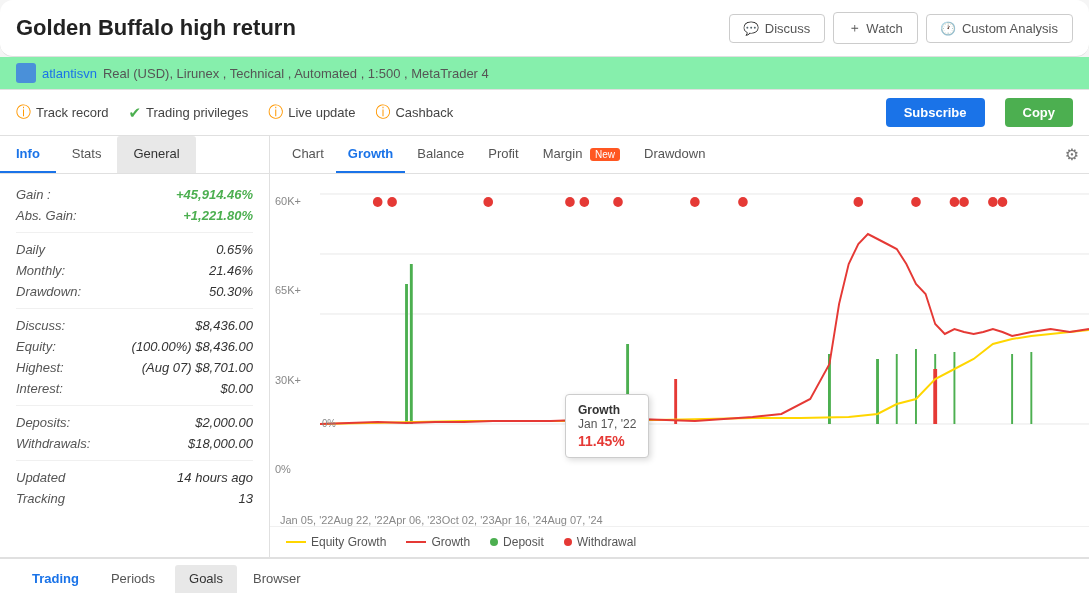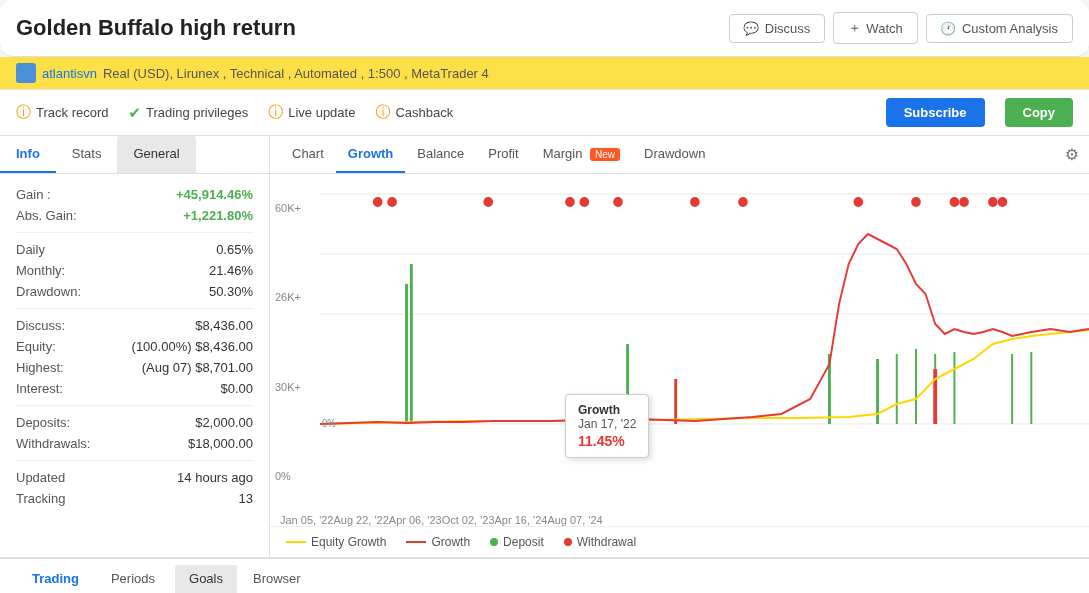--- a/index.html
+++ b/index.html
@@ -3,41 +3,41 @@
   <meta charset="utf-8">
   <style>
     * { box-sizing: border-box; margin: 0; padding: 0; }
     body { font-family: Arial, sans-serif; font-size: 13px; background: #f5f5f5; color: #333; width: 1089px; }
     
     .header { background: #fff; padding: 12px 16px; border-bottom: 1px solid #e0e0e0; display: flex; align-items: center; justify-content: space-between; border-radius: 13px; }
     .header-title { font-size: 22px; font-weight: bold; color: #222; }
     .header-actions { display: flex; gap: 8px; align-items: center; }
     .btn-outline { border: 1px solid #ccc; background: #fff; padding: 6px 14px; border-radius: 4px; cursor: pointer; font-size: 13px; display: flex; align-items: center; gap: 5px; color: #555; }
     
-    .subheader { background: #fde047; padding: 6px 16px; border-bottom: 1px solid #e0e0e0; display: flex; align-items: center; gap: 6px; font-size: 13px; color: #555; }
+    .subheader { background: #86efac; padding: 6px 16px; border-bottom: 1px solid #e0e0e0; display: flex; align-items: center; gap: 6px; font-size: 13px; color: #555; }
     .avatar { width: 20px; height: 20px; background: #4a90d9; border-radius: 3px; display: inline-block; }
     .subheader a { color: #1a73e8; text-decoration: none; }
     
     .status-bar { background: #fff; padding: 8px 16px; border-bottom: 1px solid #e0e0e0; display: flex; align-items: center; gap: 20px; }
     .status-item { display: flex; align-items: center; gap: 5px; font-size: 13px; color: #444; }
     .icon-warning { color: #ff9800; font-size: 15px; }
     .icon-check { color: #4caf50; font-size: 15px; }
     .subscribe-btn { margin-left: auto; background: #1a73e8; color: #fff; border: none; padding: 7px 18px; border-radius: 4px; cursor: pointer; font-size: 13px; font-weight: bold; }
     .copy-btn { background: #4caf50; color: #fff; border: none; padding: 7px 18px; border-radius: 4px; cursor: pointer; font-size: 13px; font-weight: bold; }
     
     .main-content { display: flex; background: #fff; border-bottom: 1px solid #e0e0e0; }
     
     
     .left-panel { width: 270px; min-width: 270px; border-right: 1px solid #e0e0e0; }
     .tabs { display: flex; border-bottom: 1px solid #e0e0e0; }
     .tab { padding: 10px 16px; cursor: pointer; font-size: 13px; color: #555; border-bottom: 2px solid transparent; }
     .tab.active { border-bottom: 2px solid #1a73e8; color: #1a73e8; font-weight: bold; }
     .tab-general { background: #e8e8e8; color: #333; border-radius: 3px 3px 0 0; }
     
-    .info-section { padding: 10px 16px; }
+    .info-section { padding: 10px 16px; font-style: italic; }
     .info-row { display: flex; justify-content: space-between; align-items: baseline; padding: 3px 0; font-size: 13px; }
     .info-label { color: #555; }
     .info-value { color: #333; text-align: right; }
     .info-value.green { color: #4caf50; font-weight: bold; }
     .info-value.blue { color: #1a73e8; font-weight: bold; }
     .divider { height: 1px; background: #f0f0f0; margin: 6px 0; }
     
     
     .right-panel { flex: 1; padding: 0; }
     .chart-tabs { display: flex; align-items: center; border-bottom: 1px solid #e0e0e0; padding: 0 10px; }
@@ -62,21 +62,21 @@
     .legend-dot { width: 8px; height: 8px; border-radius: 50%; }
     
     .chart-x-labels { display: flex; justify-content: flex-start; padding: 0 10px 0 10px; font-size: 11px; color: #888; }
     
     
     .bottom-tabs { display: flex; border-top: 1px solid #e0e0e0; border-bottom: 1px solid #e0e0e0; background: #fff; padding: 0 16px; }
     .bottom-tab { padding: 12px 16px; cursor: pointer; font-size: 13px; color: #555; border-bottom: 2px solid transparent; }
     .bottom-tab.active { border-bottom: 2px solid #1a73e8; color: #1a73e8; font-weight: bold; }
     .bottom-tab-goals { background: #e8e8e8; color: #333; margin: 6px 0 0 4px; border-radius: 3px 3px 0 0; padding: 6px 14px; }
     
-    .y-axis-labels { position: absolute; left: 5px; top: 28px; height: 280px; display: flex; flex-direction: column; justify-content: space-between; font-size: 11px; color: #888; }
+    .y-axis-labels { position: absolute; left: 5px; top: 21px; height: 280px; display: flex; flex-direction: column; justify-content: space-between; font-size: 11px; color: #888; }
   </style>
 </head>
 <body>
 
 <div class="header">
   <span class="header-title">Golden Buffalo high return</span>
   <div class="header-actions">
     <button class="btn-outline">
       <span>💬</span>
       <span>Discuss</span>
@@ -197,21 +197,21 @@
         <span>Margin</span>
         <span class="new-badge">New</span>
       </div>
       <div class="chart-tab">Drawdown</div>
       <span class="settings-icon">⚙</span>
     </div>
 
     <div class="chart-area">
       <div class="y-axis-labels">
         <span>60K+</span>
-        <span>26K+</span>
+        <span>65K+</span>
         <span>30K+</span>
         <span>0%</span>
       </div>
       <svg class="chart-svg" viewBox="0 0 800 300" preserveAspectRatio="none">
 
         <line x1="0" y1="10" x2="800" y2="10" stroke="#e8e8e8" stroke-width="1"></line>
         <line x1="0" y1="70" x2="800" y2="70" stroke="#e8e8e8" stroke-width="1"></line>
         <line x1="0" y1="130" x2="800" y2="130" stroke="#e8e8e8" stroke-width="1"></line>
         <line x1="0" y1="240" x2="800" y2="240" stroke="#e8e8e8" stroke-width="1"></line>
 

